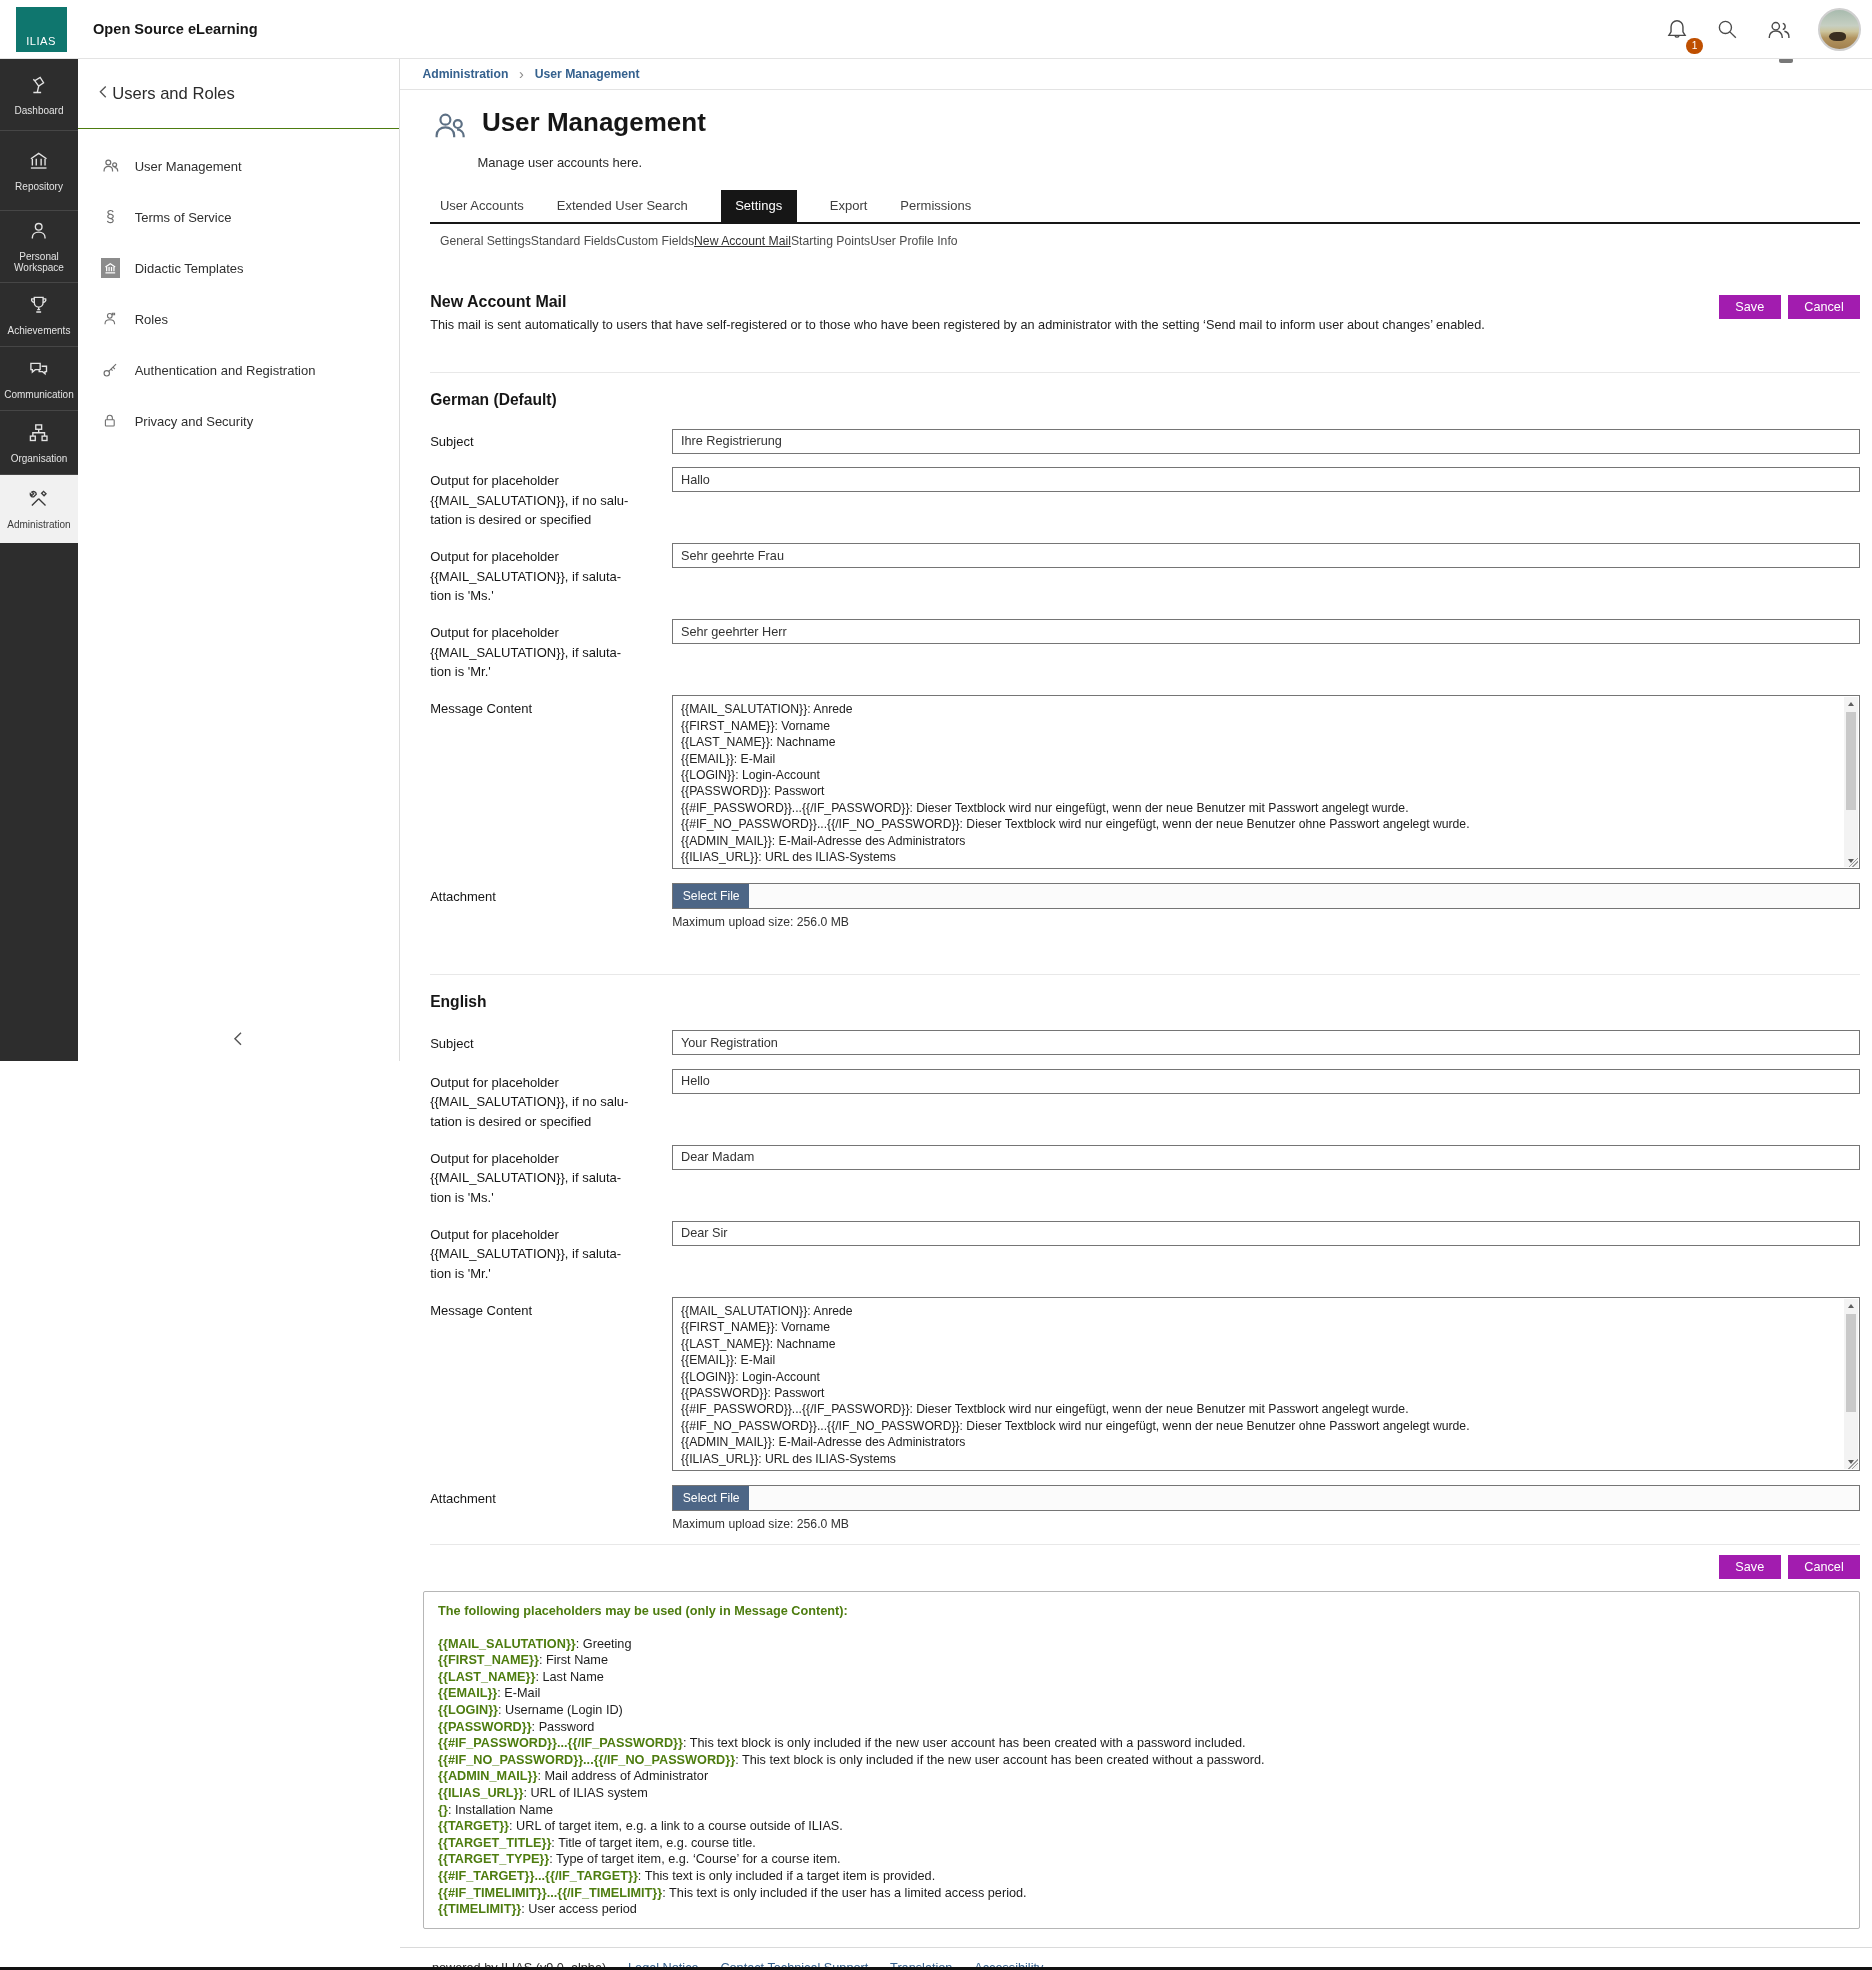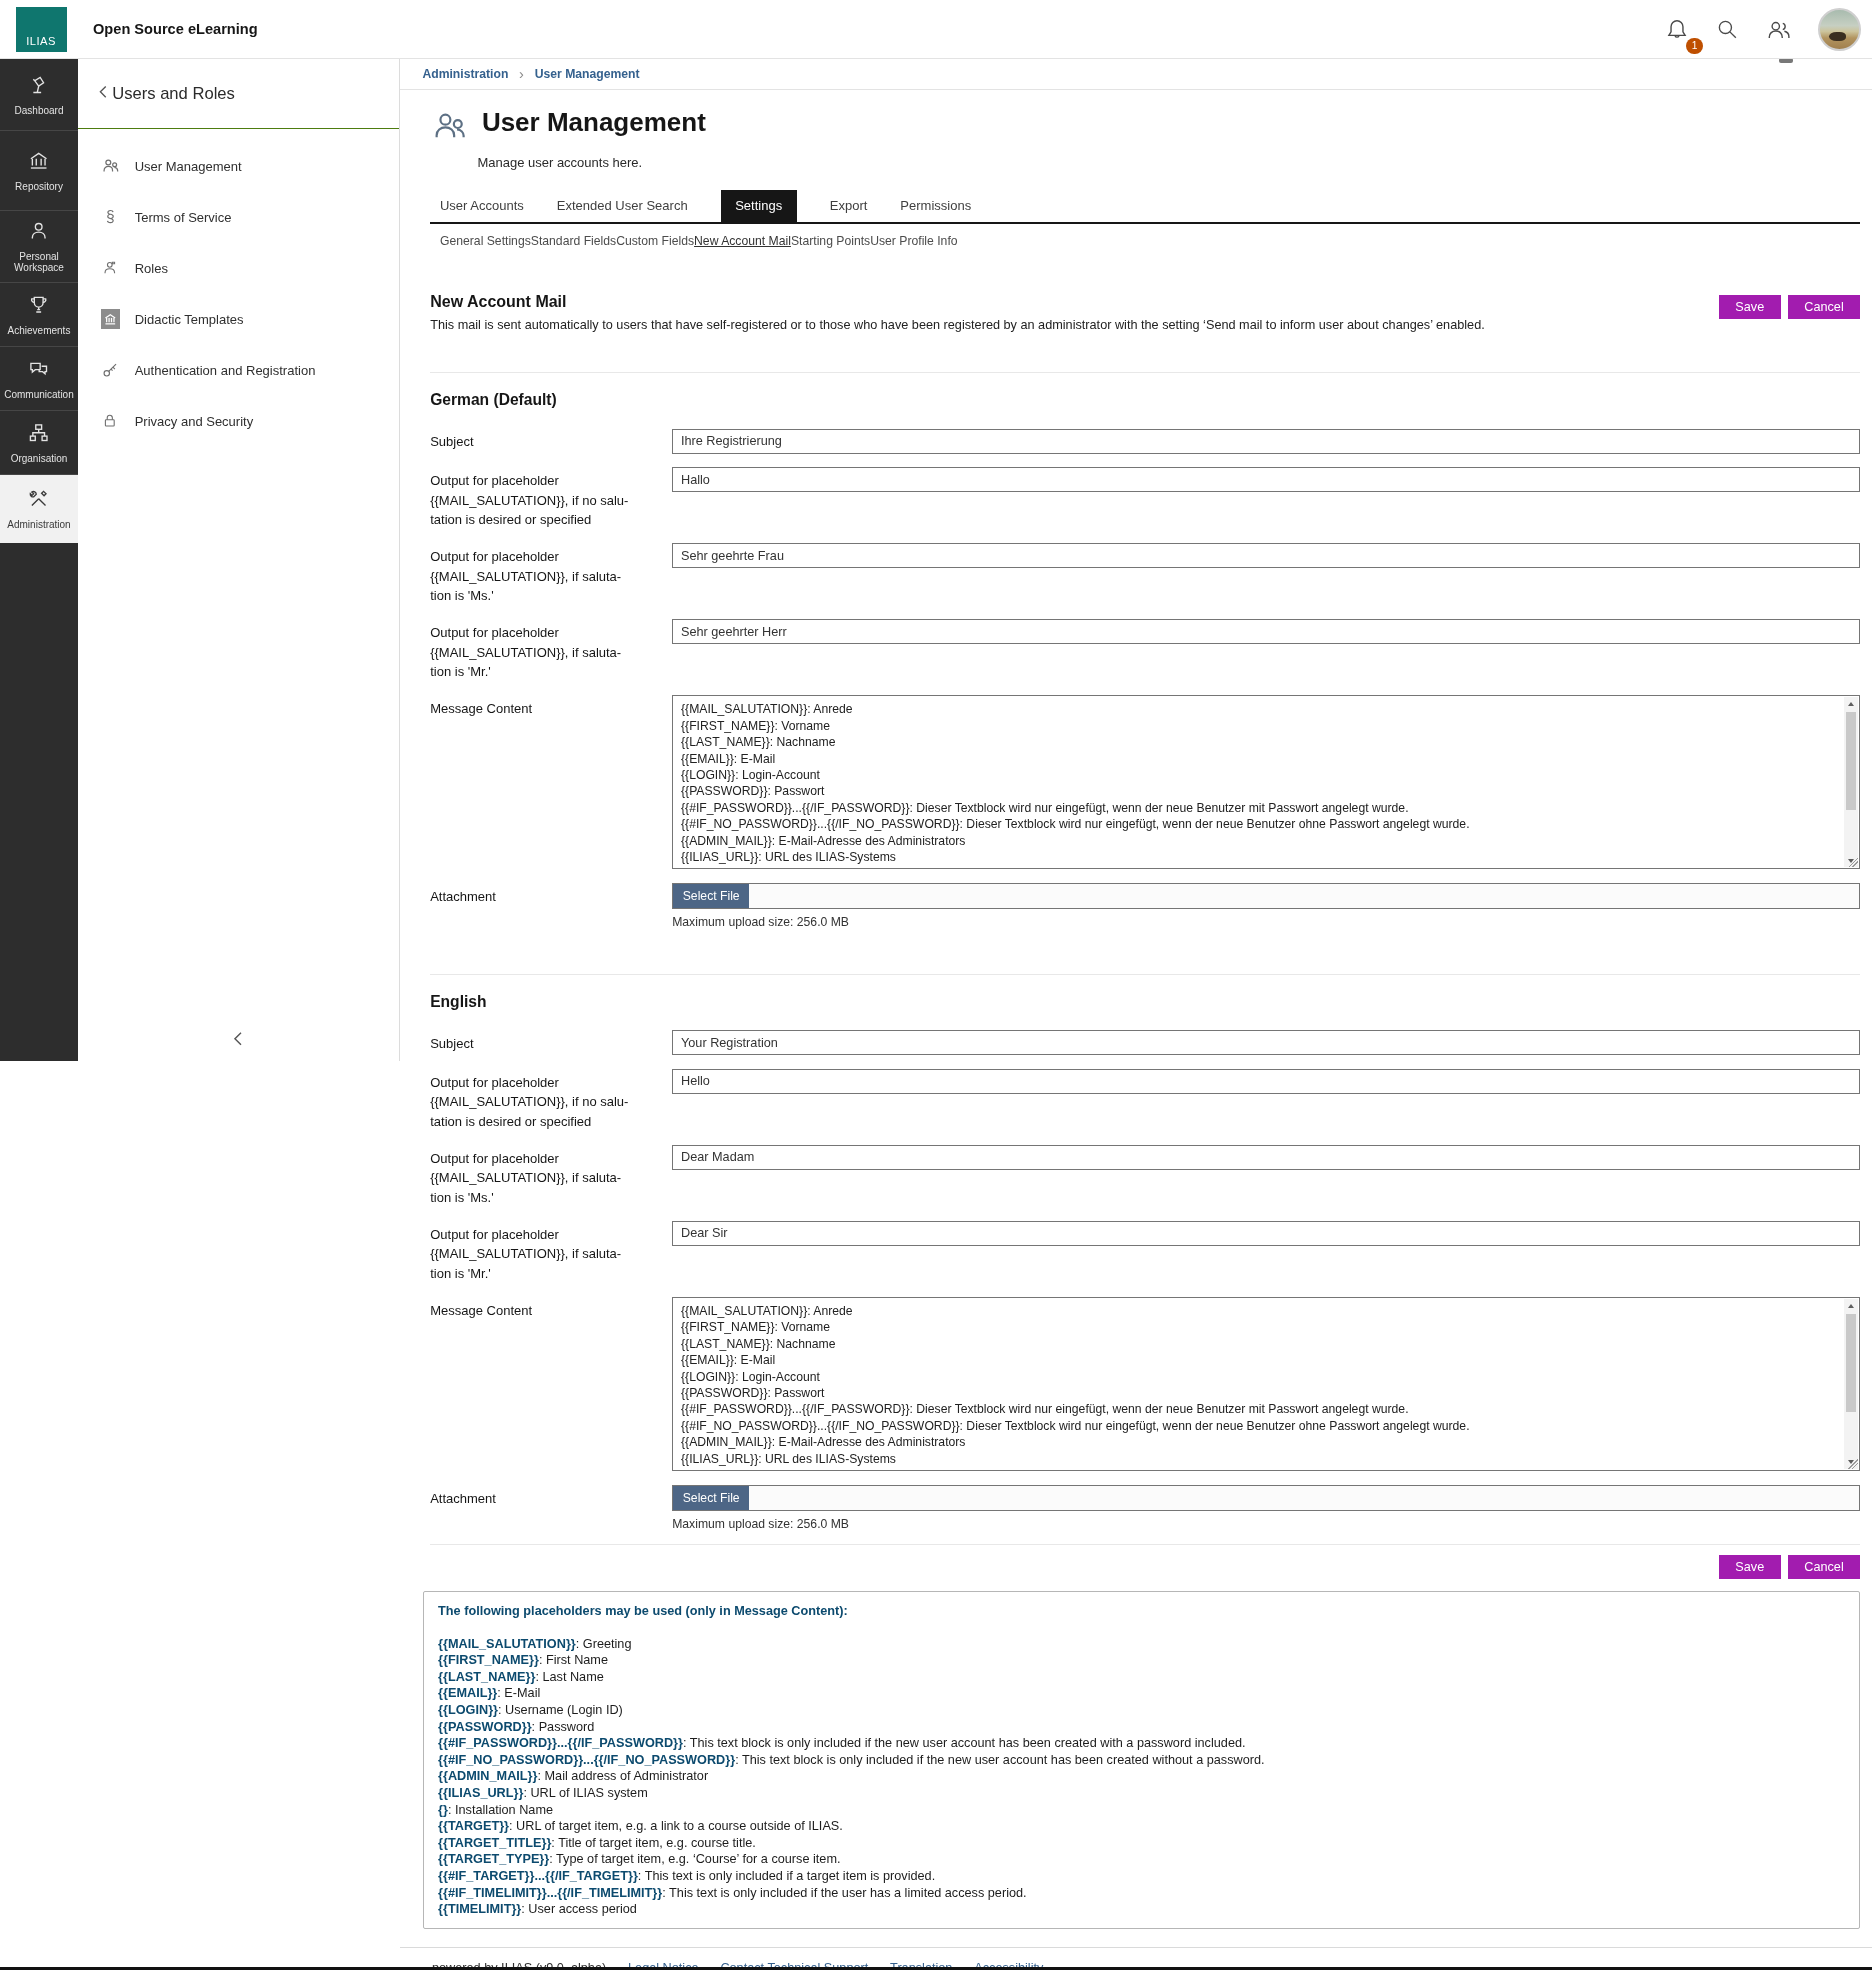--- a/index.html
+++ b/index.html
@@ -94,21 +94,21 @@
 
   .attach { display:flex; height:26px; border:1px solid #757575; background:#fbfbfb; }
   .selfile { width:76px; flex:none; background:#4d6686; color:#fff; font-size:12.2px; display:flex; align-items:center;
              justify-content:center; border:none; font-family:inherit; }
   .fhint { margin-top:5.9px; font-size:12.2px; color:#333; }
 
   .bottom-btnrow { display:flex; justify-content:flex-end; gap:6.8px; margin-top:9.8px; }
 
   .phbox { margin:11.7px 0 0 1px; border:1px solid #b6b6b6; border-radius:2px; padding:10.7px 13.7px;
            font-size:12.7px; line-height:16.6px; color:#1d1d1d; }
-  .phbox b { color:#0c4a6e; }
+  .phbox b { color:#4d7c0f; }
   .ph-gap { height:16.6px; }
 
   .footer { margin:17.6px -12.7px 0 -22.4px; border-top:1px solid #dadada; padding:12.7px 0 16.6px 32px; font-size:12.7px; color:#2f2f2f;
             display:flex; align-items:center; gap:8.8px; }
   .flink { color:#35618e; cursor:default; }
   .fsep { color:#555; }
   .bottom-strip { position:absolute; left:0; right:0; bottom:0; height:2.9px; background:#111; }
 </style>
 </head>
 <body>
@@ -239,39 +239,39 @@
       <span>User Management</span>
     </div>
     <div class="sitem">
       <span class="ic">
           <span class="para" title="paragraph-icon">§</span>
         </span>
       <span>Terms of Service</span>
     </div>
     <div class="sitem">
       <span class="ic">
-        <svg width="17.6" height="17.6" viewBox="0 0 24 24" fill="none" stroke="currentColor" stroke-width="1.5">
-          <circle cx="12" cy="8" r="3.2"></circle>
-            <path d="M5.5 19.5v-.8c0-3.2 2.8-5.3 6.5-5.3s6.5 2.1 6.5 5.3v.8"></path>
-            <path d="M15.5 4.5h3v2h-3z"></path>
-        </svg>
-      </span>
-      <span>Roles</span>
-    </div>
-    <div class="sitem">
-      <span class="ic">
         <span class="sq-icon">
           <svg width="14.6" height="14.6" viewBox="0 0 24 24" fill="none" stroke="#fff" stroke-width="2">
             <path d="M4 10l8-5.5L20 10"></path>
               <path d="M6 10v7M10 10v7M14 10v7M18 10v7"></path>
               <path d="M4 19.5h16"></path>
           </svg>
         </span>
       </span>
       <span>Didactic Templates</span>
+    </div>
+    <div class="sitem">
+      <span class="ic">
+        <svg width="17.6" height="17.6" viewBox="0 0 24 24" fill="none" stroke="currentColor" stroke-width="1.5">
+          <circle cx="12" cy="8" r="3.2"></circle>
+            <path d="M5.5 19.5v-.8c0-3.2 2.8-5.3 6.5-5.3s6.5 2.1 6.5 5.3v.8"></path>
+            <path d="M15.5 4.5h3v2h-3z"></path>
+        </svg>
+      </span>
+      <span>Roles</span>
     </div>
     <div class="sitem">
       <span class="ic">
         <svg width="18.5" height="18.5" viewBox="0 0 24 24" fill="none" stroke="currentColor" stroke-width="1.5">
           <circle cx="7.5" cy="16" r="3.5"></circle>
             <path d="M10 13.5 19.5 4"></path>
             <path d="M15.5 8l2.5 2.5M13 10.5l2 2"></path>
         </svg>
       </span>
       <span>Authentication and Registration</span>

